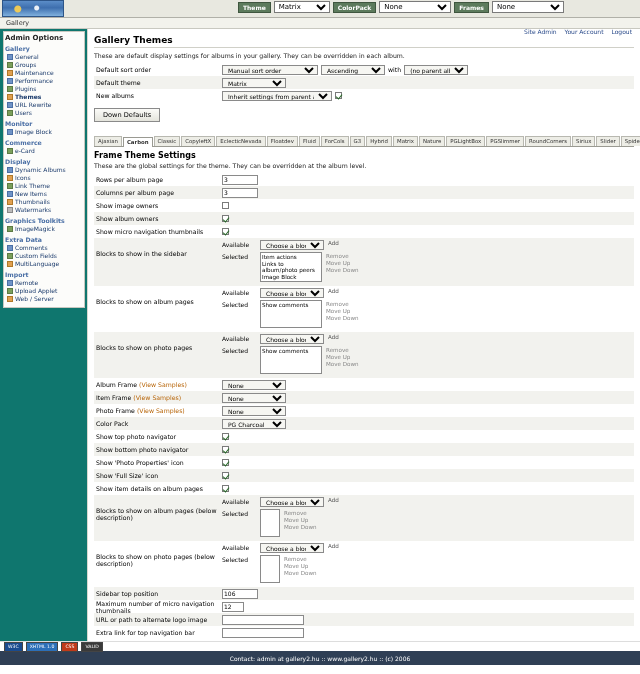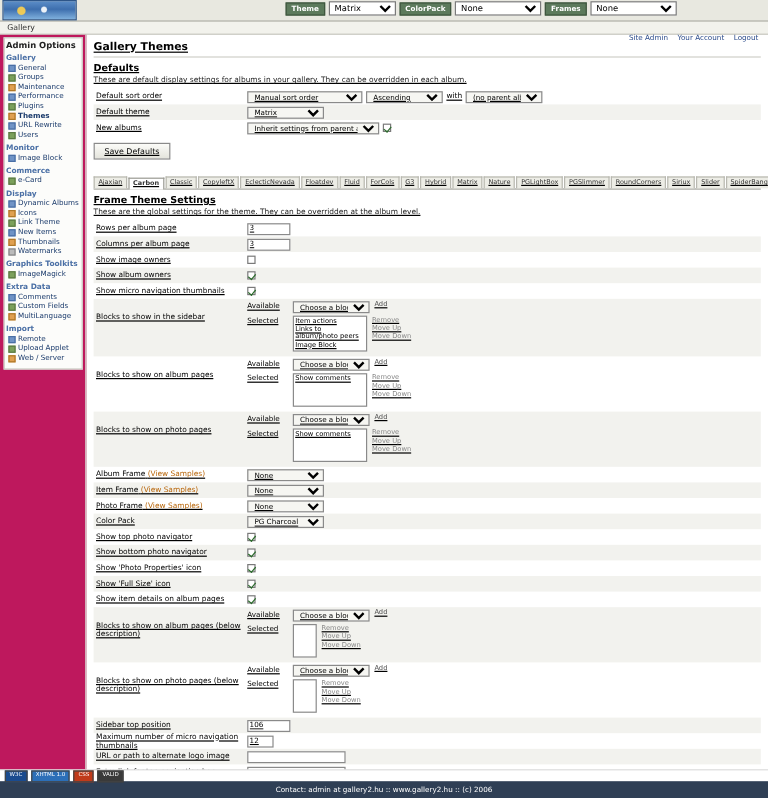--- a/index.html
+++ b/index.html
@@ -71,25 +71,25 @@
     font-size: 6.5px;
     padding: 1px 0 0 6px;
     color: #333;
   }
 
   
   .wrap { display: flex; height: 612px; }
 
   
   .sidebar {
-    width: 72px;
+    width: 88px;
     border-right: 1px solid #d8d8d0;
     padding: 2px 2px 0 3px;
     font-size: 6px;
-    background: #be185d;
+    background: #0f766e;
   }
   .side-h {
     color: #4a6fa5;
     font-weight: bold;
     font-size: 6.2px;
     margin: 3px 0 1px 0;
   }
   .side-item {
     display: flex;
     align-items: center;
@@ -120,21 +120,20 @@
     font-size: 7px;
     margin-bottom: 2px;
     color: #222;
   }
 
   
   .main {
     flex: 1;
     padding: 4px 6px 0 6px;
     overflow: hidden;
-    text-decoration: underline;
   }
   h1.page-title {
     font-size: 9px;
     font-weight: bold;
     margin: 2px 0 4px 0;
     border-bottom: 1px solid #d0d0c8;
     padding-bottom: 2px;
   }
   .adminlinks {
     position: absolute;
@@ -452,21 +451,20 @@
   <div class="main">
 
     <div class="adminlinks">
       <a href="#">Site Admin</a>
       <a href="#">Your Account</a>
       <a href="#">Logout</a>
     </div>
 
     <h1 class="page-title">Gallery Themes</h1>
 
-    <h2 class="sec">Defaults</h2>
     <p class="desc">These are default display settings for albums in your gallery. They can be overridden in each album.</p>
 
     <div class="formrow">
       <div class="lab">Default sort order</div>
       <div class="fld">
         <select class="ui w-lg"><option>Manual sort order</option></select>
         <select class="ui w-mid"><option>Ascending</option></select>
         <span>with</span>
         <select class="ui w-mid"><option>(no parent album)</option></select>
       </div>
@@ -481,21 +479,21 @@
 
     <div class="formrow">
       <div class="lab">New albums</div>
       <div class="fld">
         <select class="ui" style="width:110px"><option>Inherit settings from parent album</option></select>
         <span class="cb on"></span>
       </div>
     </div>
 
     <div class="savebar">
-      <button class="btn btn-wide">Save Defaults</button>
+      <button class="btn btn-wide">Down Defaults</button>
     </div>
 
     <div class="tabs">
       <div class="tab">Ajaxian</div>
       <div class="tab active">Carbon</div>
       <div class="tab">Classic</div>
       <div class="tab">CopyleftX</div>
       <div class="tab">EclecticNevada</div>
       <div class="tab">Floatdev</div>
       <div class="tab">Fluid</div>

